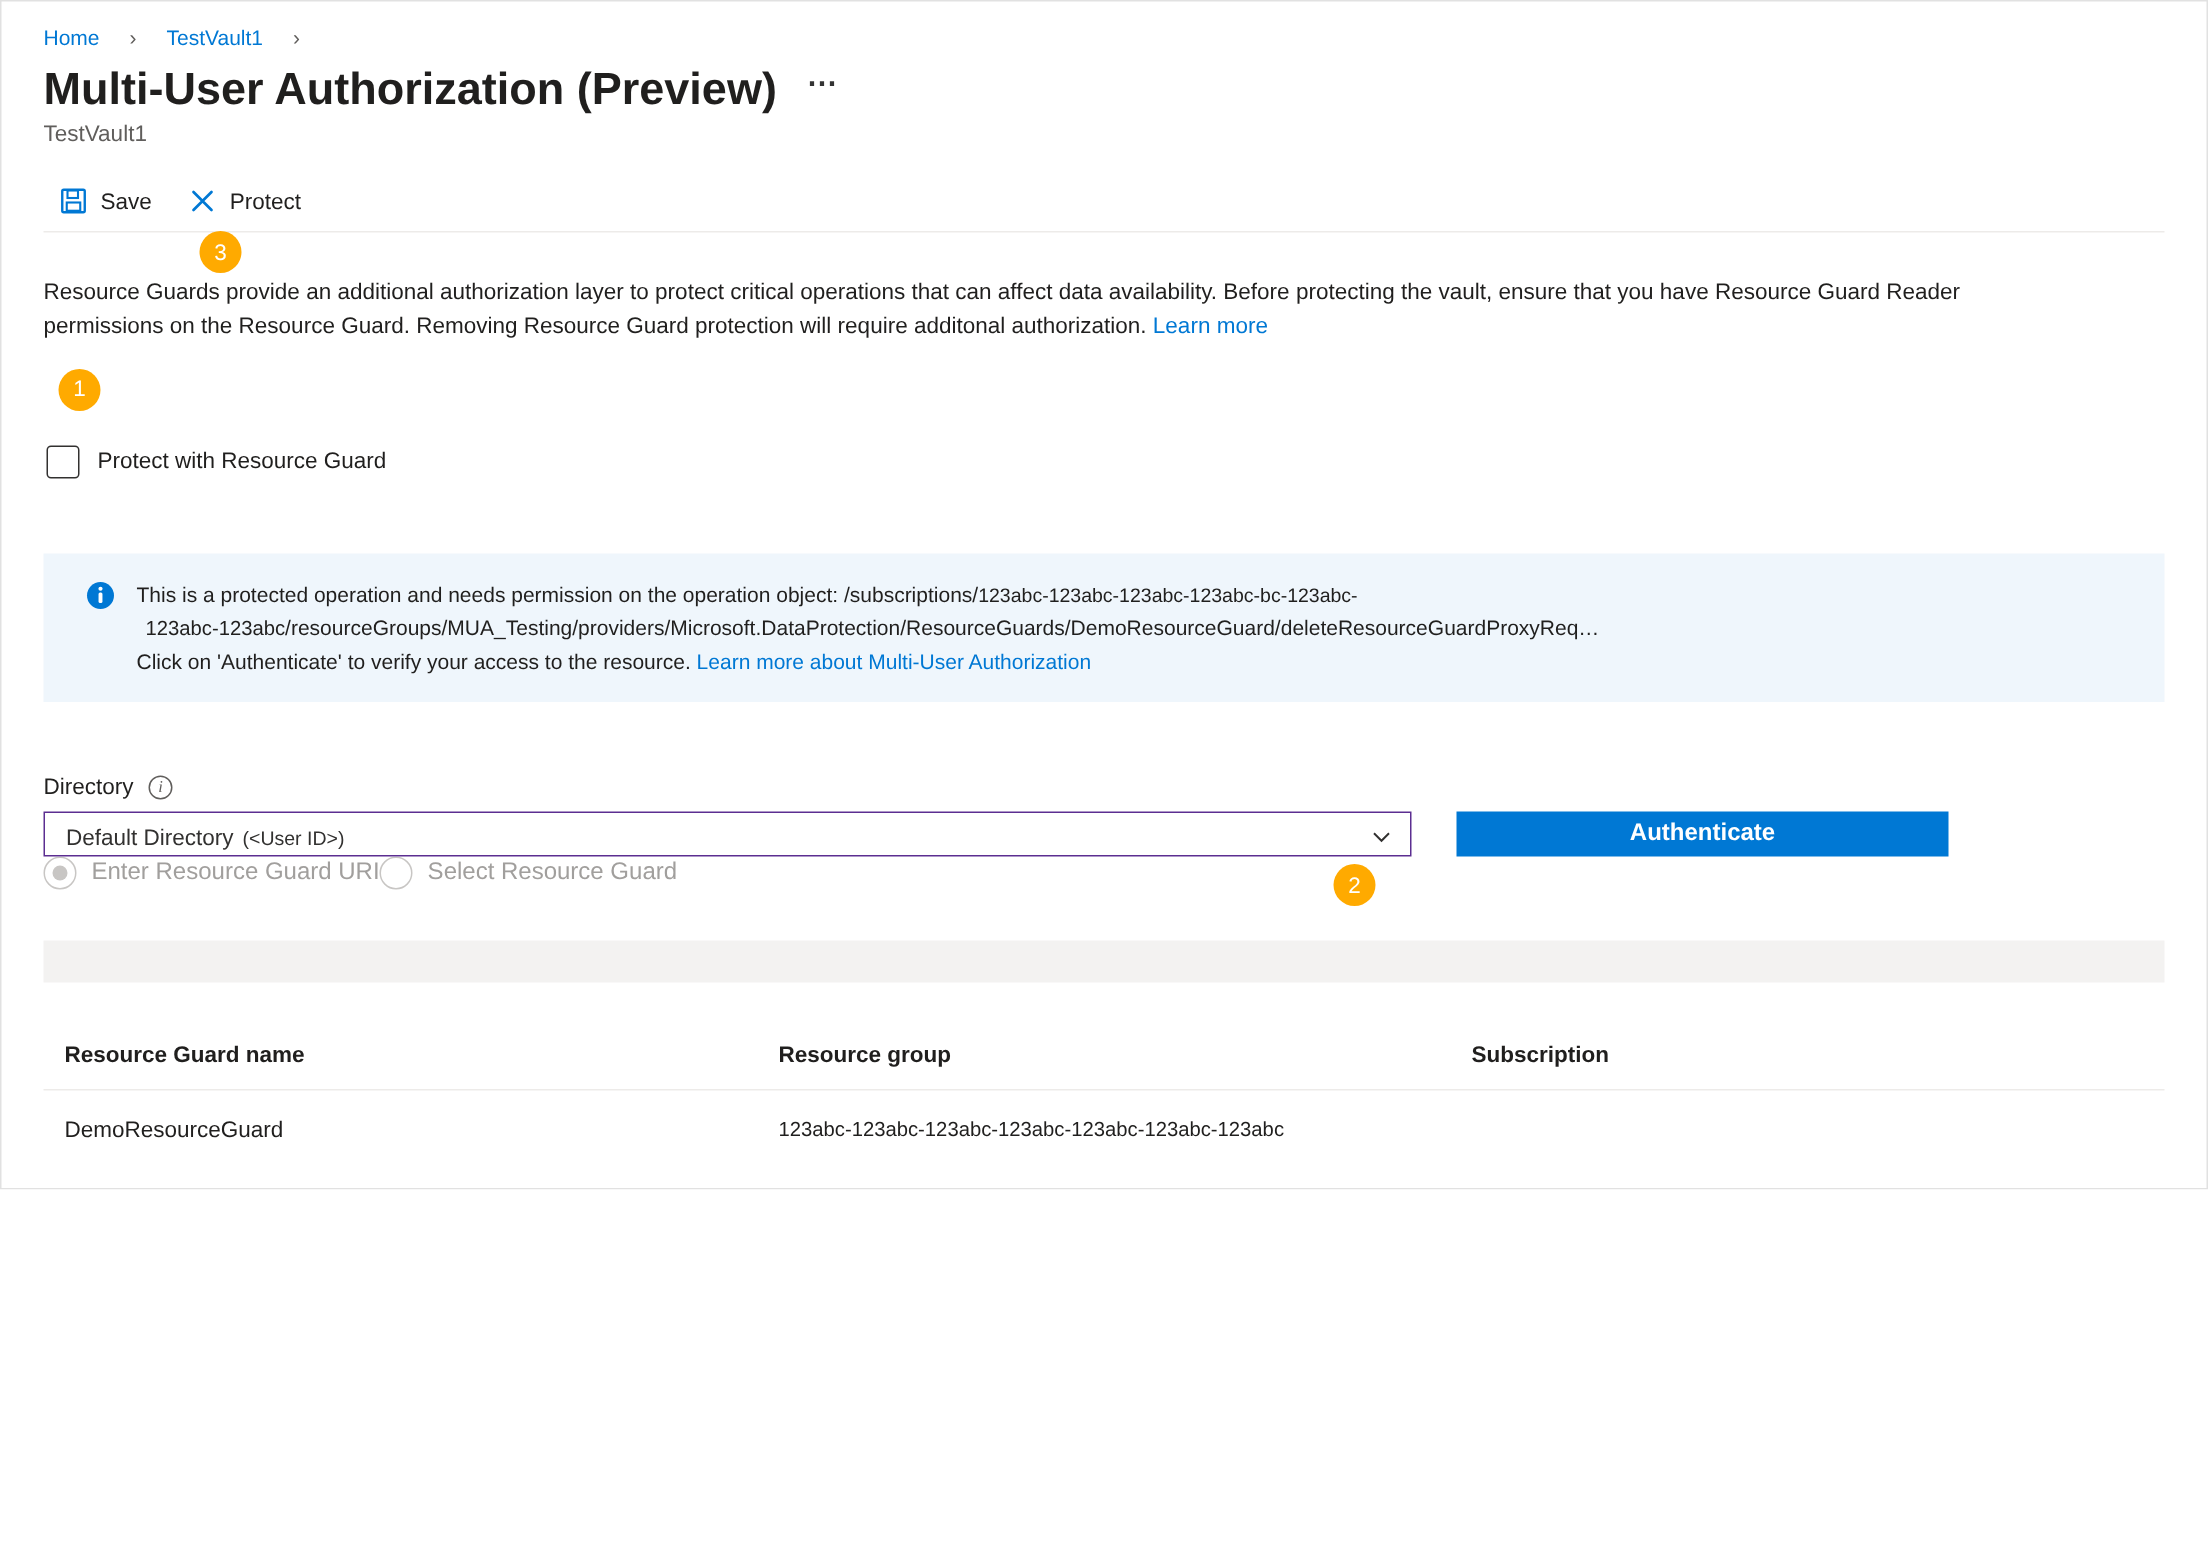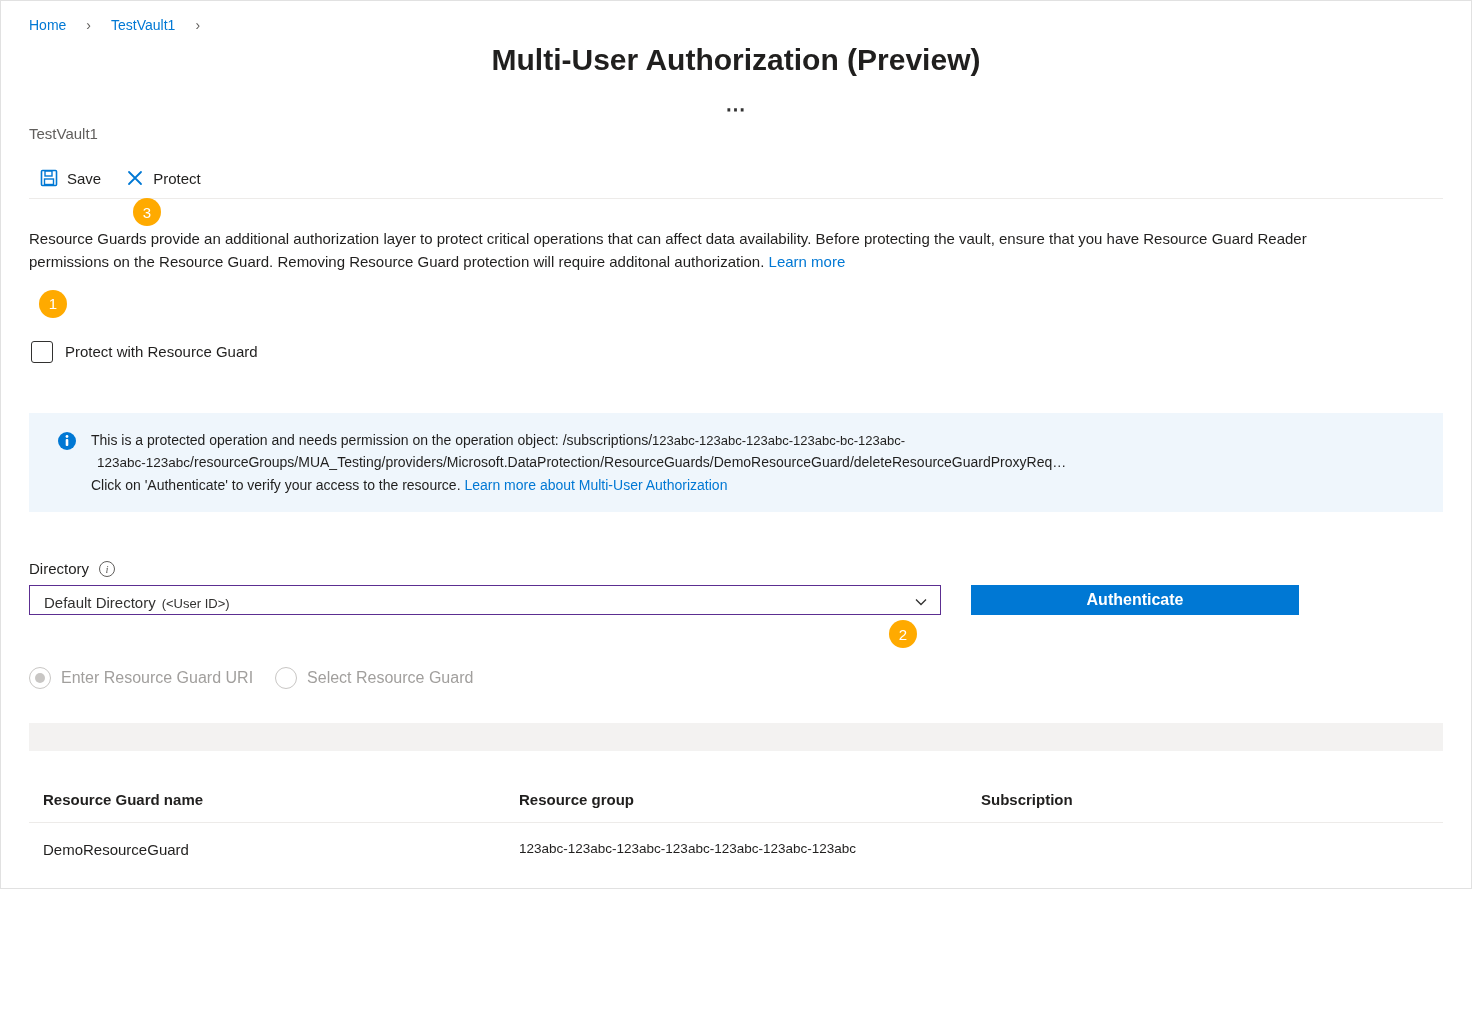--- a/index.html
+++ b/index.html
@@ -26,24 +26,22 @@
     color: #0078d4;
     text-decoration: none;
     cursor: pointer;
   }
   .breadcrumb .sep { color: #605e5c; }
   h1.page-title {
     font-size: 30px;
     font-weight: 600;
     color: #201f1e;
     display: flex;
-    align-items: center;
     gap: 20px;
     margin-bottom: 4px;
-    flex-direction: column;
   }
   .ellipsis-dots { color:#333; font-size:20px; letter-spacing:1px; cursor:pointer;}
   .subtitle {
     font-size: 15px;
     color: #605e5c;
     margin-bottom: 20px;
   }
   .toolbar {
     display: flex;
     align-items: center;
@@ -172,22 +170,20 @@
     cursor: pointer;
     padding: 6px 16px;
     display: flex;
     align-items: center;
     justify-content: center;
   }
   .badge-2 { top: 60px; left: 860px; }
   .radio-row {
     display: flex;
     align-items: center;
-    gap: 22px;
-    margin-top: 52px;
     margin-bottom: 34px;
   }
   .radio-option {
     display: flex;
     align-items: center;
     gap: 10px;
   }
   .radio {
     width: 22px;
     height: 22px;

